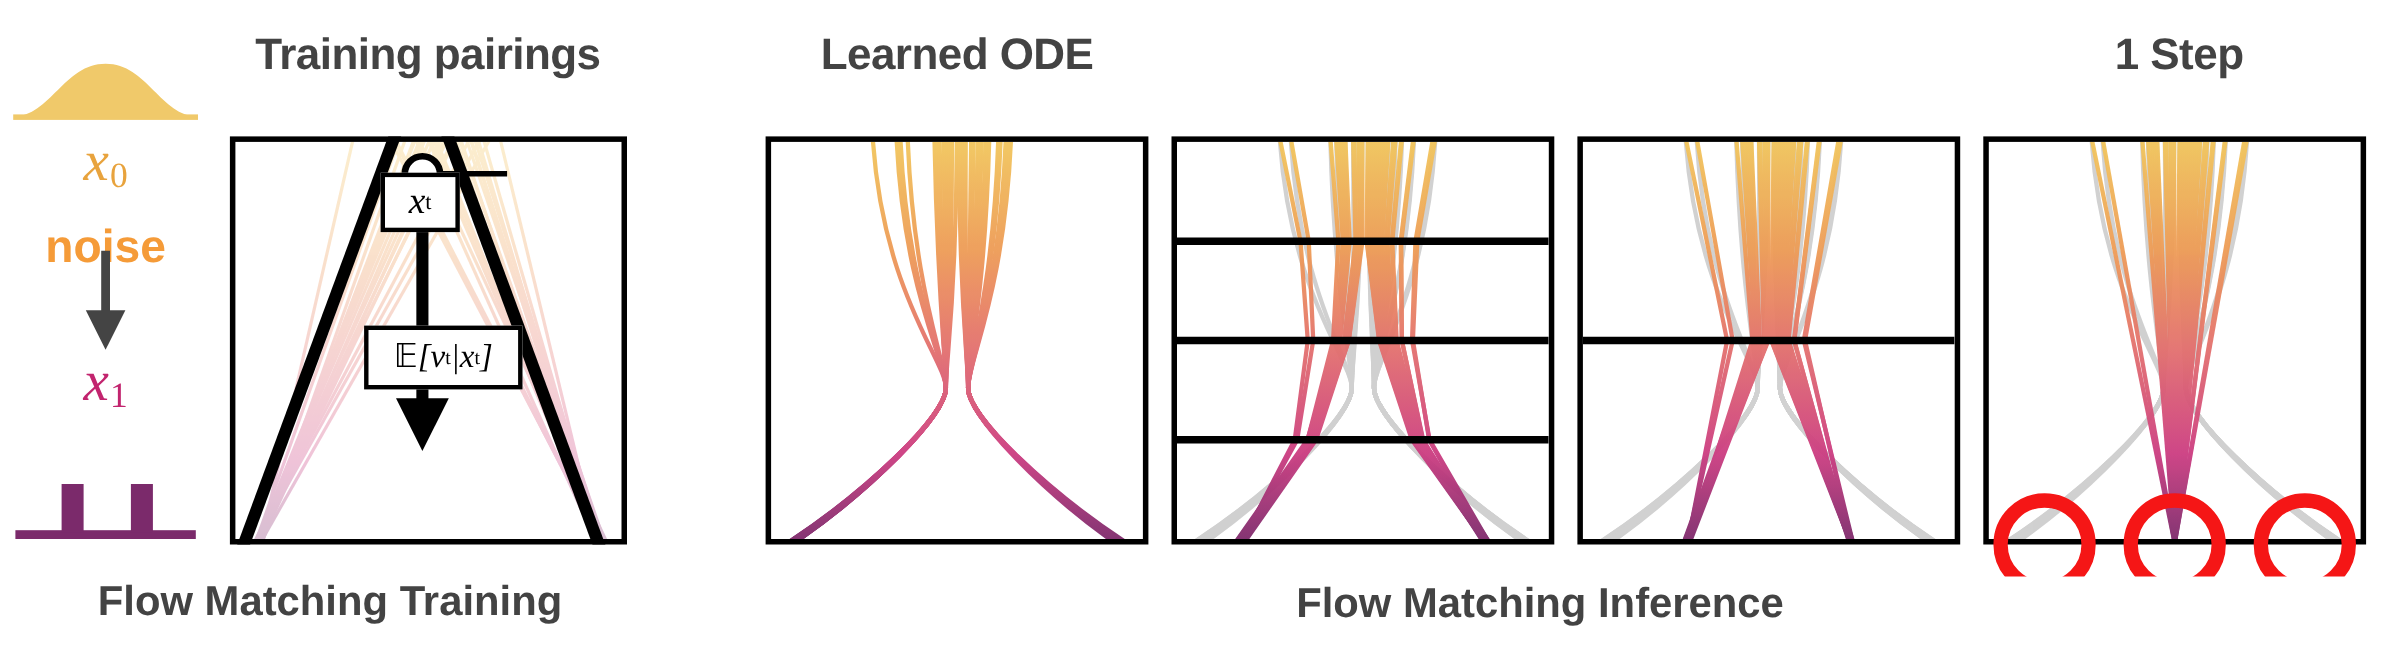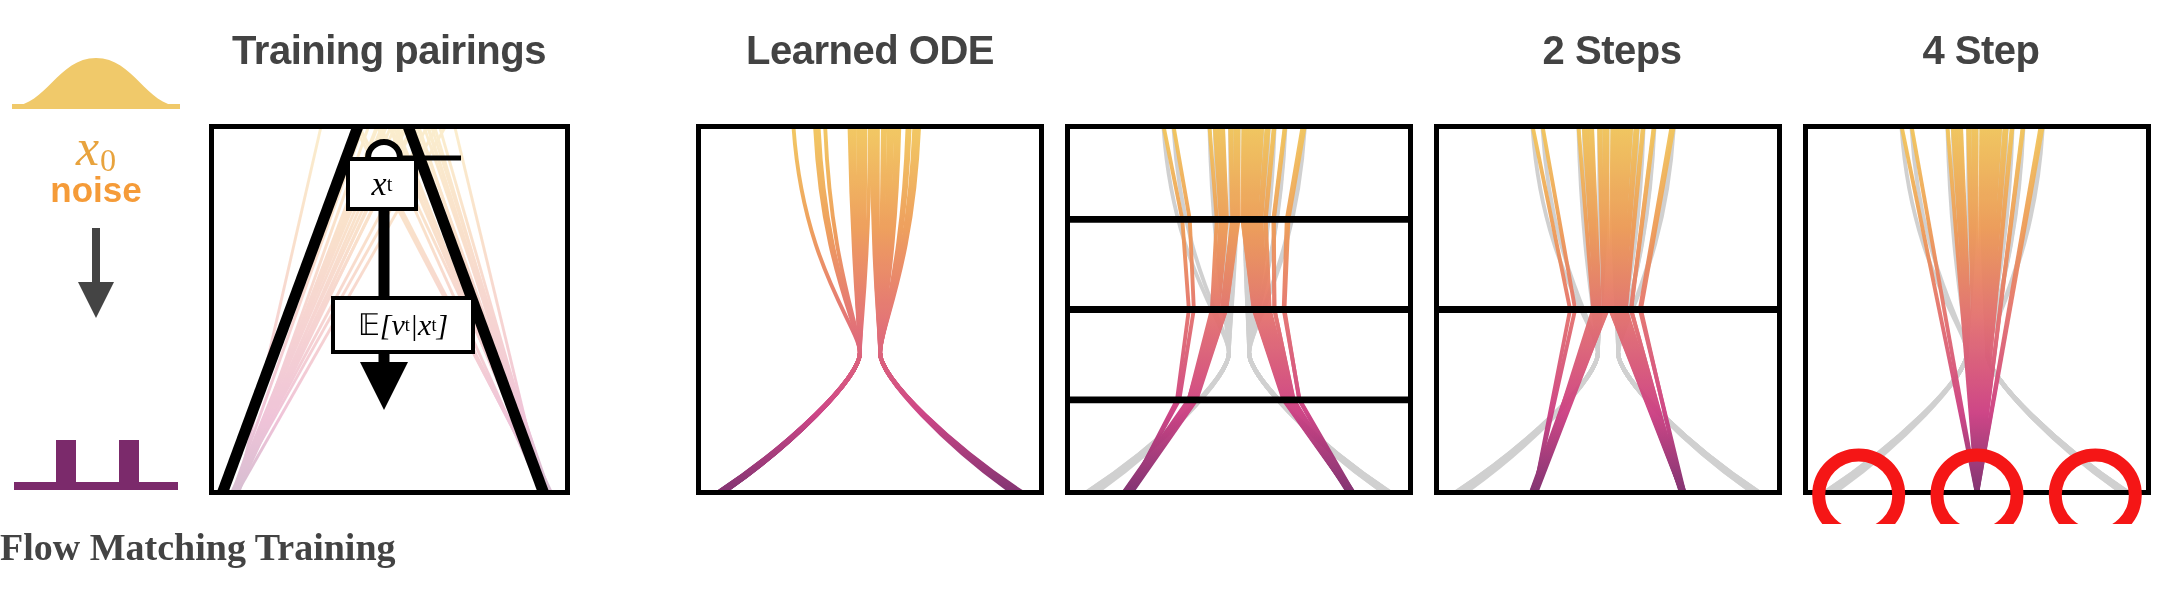--- a/index.html
+++ b/index.html
@@ -24,23 +24,23 @@
     text-align:center;
     letter-spacing:-0.5px;
     white-space:nowrap;
     line-height:1;
   }
   .caption{
     position:absolute;
     font-weight:bold;
     font-size:38px;
     color:#434343;
+    text-align:center;
     white-space:nowrap;
     line-height:1;
-    font-family:Liberation Serif, serif;
   }
 
   
   #legend-col{
     position:absolute;
     left:6px; top:44px;
     width:180px; height:400px;
   }
   .math-label{
     font-family:"Liberation Serif", serif;
@@ -55,22 +55,23 @@
     font-size:0.62em;
     font-style:normal;
     vertical-align:-0.18em;
     margin-left:1px;
   }
   .word-label{
     position:absolute;
     width:100%;
     text-align:center;
     font-weight:bold;
-    font-size:35px;
+    font-size:42px;
     line-height:1;
+    margin-top:31px;
   }
 
   
   .plot-frame{
     position:absolute;
     border:5px solid #000;
     background:#fff;
     box-sizing:border-box;
     overflow:hidden;
   }
@@ -111,39 +112,41 @@
       <span>x</span><sub>0</sub>
     </div>
 
     <div class="word-label" style="top:128px;color:#F59B38;">noise</div>
 
     <svg width="180" height="96" style="position:absolute;left:0;top:182px;">
       <line x1="90" y1="2" x2="90" y2="62" stroke="#444444" stroke-width="8"></line>
       <polygon points="90,92 72,56 108,56" fill="#444444"></polygon>
     </svg>
 
+    <div class="math-label" style="top:278px;color:#C2246E;">
+      <span>x</span><sub>1</sub>
+    </div>
 
 
     <svg width="180" height="72" style="position:absolute;left:0;top:378px;">
       <rect x="8" y="60" width="164" height="8" fill="#7B2A6B"></rect>
       <rect x="50" y="18" width="20" height="44" fill="#7B2A6B"></rect>
       <rect x="113" y="18" width="20" height="44" fill="#7B2A6B"></rect>
     </svg>
   </div>
 
   <div class="caption" style="left:0px;top:528px;width:600px;">Flow Matching Training</div>
 
   <div class="panel-title" style="left:695px;top:30px;width:350px;">Learned ODE</div>
 
   <div class="panel-title" style="left:204px;top:30px;width:370px;">Training pairings</div>
 
 
-  <div class="panel-title" style="left:1437px;top:30px;width:350px;">2 Steps</div>
-
-  <div class="panel-title" style="left:1806px;top:30px;width:350px;">4 Step</div>
+
+  <div class="panel-title" style="left:1806px;top:30px;width:350px;">1 Step</div>
 
   <div class="plot-frame" style="left:209px;top:124px;width:361px;height:371px;">
     <svg viewBox="0 0 361 371" preserveAspectRatio="none">
       <defs>
         <linearGradient id="gTrain" x1="0" y1="0" x2="0" y2="1">
           <stop offset="0%" stop-color="#F2C75C"></stop>
           <stop offset="30%" stop-color="#EE9B56"></stop>
           <stop offset="55%" stop-color="#E3706E"></stop>
           <stop offset="80%" stop-color="#CC3D81"></stop>
           <stop offset="100%" stop-color="#7B2A6B"></stop>
@@ -586,14 +589,15 @@
   </div>
 
   <svg style="position:absolute;left:1783px;top:124px;width:388px;height:400px;z-index:7;pointer-events:none;" viewBox="0 0 388 400" preserveAspectRatio="none">
     <g id="redCircles">
         <circle cx="75.7" cy="371.0" r="40.0" fill="none" stroke="#F51616" stroke-width="13"></circle>
         <circle cx="194.0" cy="371.0" r="40.0" fill="none" stroke="#F51616" stroke-width="13"></circle>
         <circle cx="312.3" cy="371.0" r="40.0" fill="none" stroke="#F51616" stroke-width="13"></circle>
       </g>
   </svg>
 
+  <div class="caption" style="left:1080px;top:530px;width:640px;">Flow Matching Inference</div>
 
 </div>
 
 </body></html>

